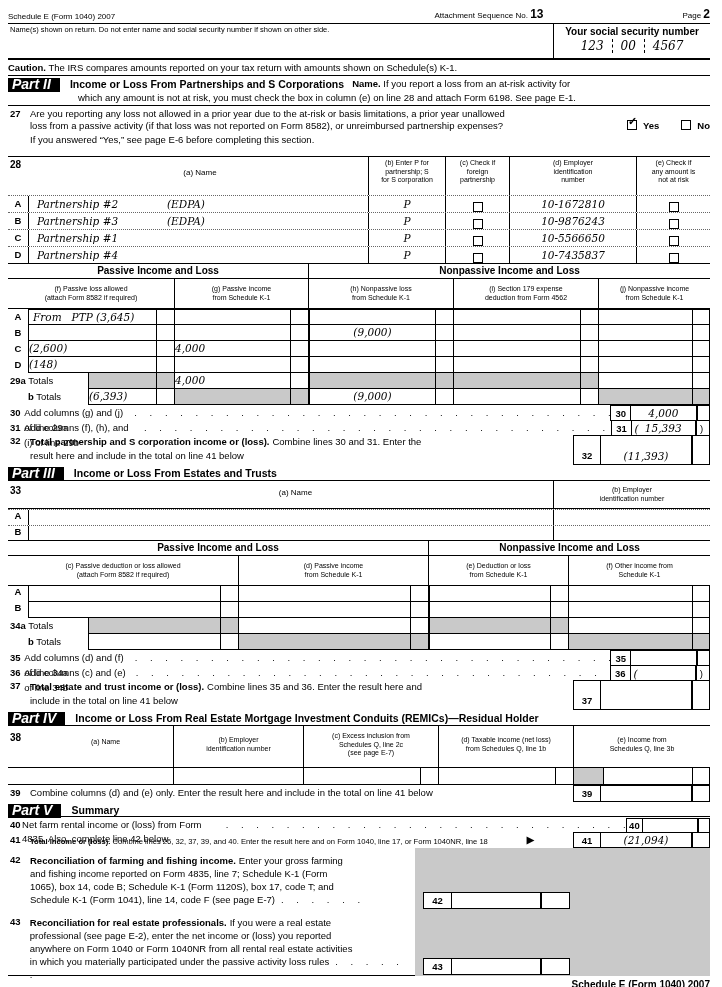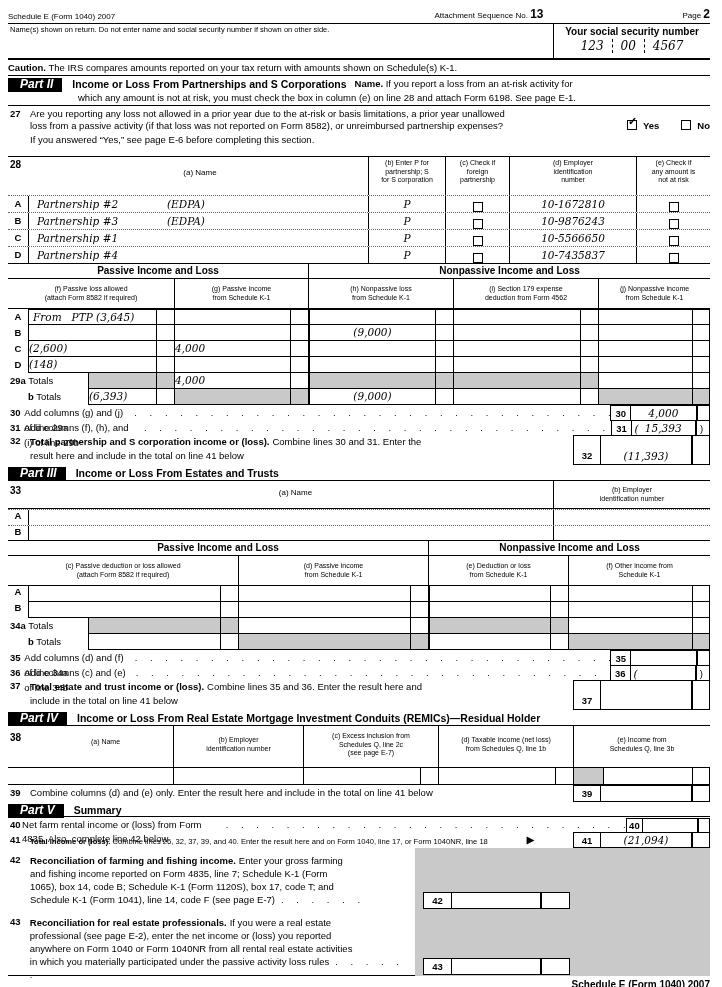--- a/index.html
+++ b/index.html
@@ -29,21 +29,21 @@
   .tophdr { height:20px; align-items:flex-end; padding-bottom:2px; border-bottom:1px solid #000; font-size:8px; }
   .bignum { font-size:12px; font-weight:bold; }
   
   .namerow { height:36px; border-bottom:2px solid #000; }
   .ssncell { width:157px; border-left:1px solid #000; padding:2px 4px; text-align:center; }
   .ssnval span { padding:0 8px; font-size:12px; }
   .ssnsep { border-left:1px dashed #000; }
   .caution { height:16px; line-height:15px; border-bottom:1px solid #000; }
   
   .band { padding-top:2px; border-bottom:1px solid #000; }
-  .badge { background:#000; color:#fff; font-weight:bold; font-style:italic; font-size:12px; padding:0 9px 1px 12px; margin-right:10px; height:14px; line-height:13px; display:inline-block; }
+  .badge { background:#000; color:#fff; font-weight:bold; font-style:italic; font-size:14px; padding:0 9px 1px 4px; margin-right:10px; height:14px; line-height:13px; display:inline-block; }
   .bandtitle { font-weight:bold; font-size:10.5px; }
   
   .cb { width:10px; height:10px; border:1px solid #000; display:inline-block; position:relative; vertical-align:middle; background:#fff; }
   .cb .mark { position:absolute; left:0px; top:-6px; font-size:11px; font-weight:bold; }
   
   .cell { border-left:1px solid #000; overflow:hidden; }
   .hdcell { border-left:1px solid #000; text-align:center; padding-top:2px; }
   
   .dots { flex:1 1 auto; overflow:hidden; white-space:nowrap; letter-spacing:5px; color:#000; padding-left:6px; min-width:0; }
   

